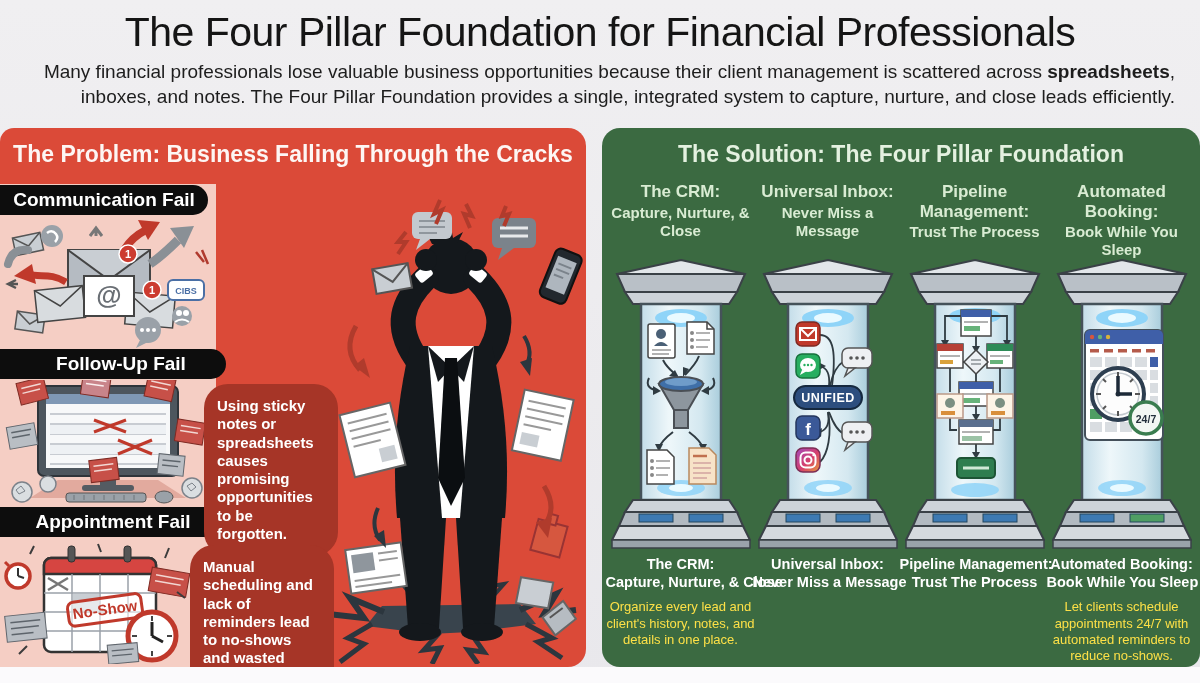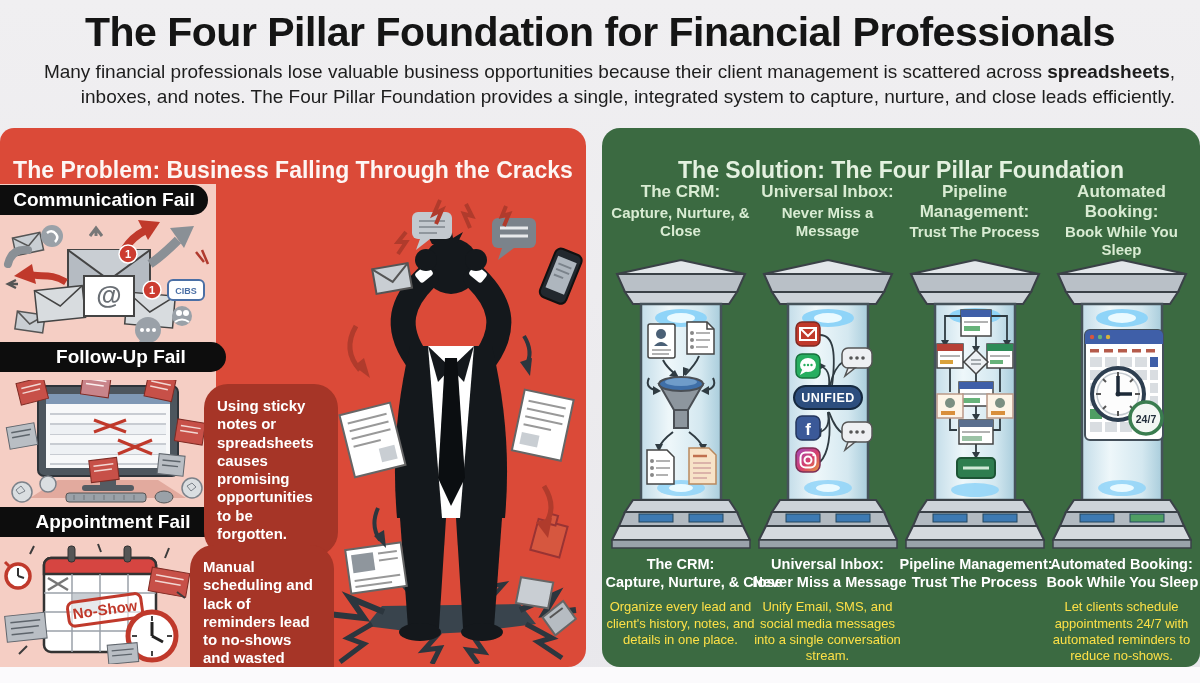--- a/index.html
+++ b/index.html
@@ -2,41 +2,41 @@
 <html><head>
 <meta charset="utf-8">
 <style>
   * { margin:0; padding:0; box-sizing:border-box; }
   body { font-family:"Liberation Sans", sans-serif; background:#e8e7ea; }
   .stage { position:relative; width:1200px; height:683px; overflow:hidden;
            background:linear-gradient(#f0eff1,#e9e8ec); }
 
   
   .hdr { position:absolute; left:0; top:0; width:1200px; height:118px; text-align:center; }
-  .hdr h1 { margin-top:9px; font-size:41px; font-weight:700; letter-spacing:-0.5px; color:#151515; }
+  .hdr h1 { margin-top:9px; font-size:41px; font-weight:400; letter-spacing:-0.5px; color:#151515; }
   .hdr .sub { margin:4px auto 0; max-width:1150px; font-size:19px; font-weight:500;
               color:#1d1d1d; line-height:1.3;text-align:right; }
   .hdr .sub b { font-weight:800; }
 
   
   .panel { position:absolute; top:128px; height:539px; border-radius:18px; overflow:hidden; }
   .problem { left:0; width:586px; background:#db4a38; border-top-left-radius:14px; border-bottom-left-radius:0; }
   .solution { left:602px; width:598px; background:#3b6a41; border-bottom-right-radius:14px; }
   .panel h2 { position:absolute; top:13px; left:0; width:100%; text-align:center;
-              font-size:23px; font-weight:800;margin-top:16px; }
+              font-size:23px; font-weight:800; }
   .problem h2 { color:#fdf6f4; }
   .solution h2 { color:#e4f1e0; }
 
   
   .pinkcol { position:absolute; left:0; top:56px; width:216px; height:483px; background:#f5cec4; }
   .pill { position:absolute; left:0; height:30px; background:#0d0d0d; color:#fff;
           border-radius:0 16px 16px 0; font-size:19px; font-weight:800;
           display:flex; align-items:center; justify-content:center; z-index:3; }
   .pill1 { top:57px; width:208px; }
-  .pill2 { top:214px; width:226px;padding-left:16px; }
+  .pill2 { top:221px; width:226px;padding-left:16px; }
   .pill3 { top:379px; width:226px; }
   .ill { position:absolute; left:0; z-index:2; }
   .bubble { position:absolute; background:#a63527; color:#ffffff; border-radius:24px;
             font-size:15px; font-weight:600; line-height:1.22; padding:13px 13px;
             z-index:4; }
   .b1 { left:204px; top:100px; width:122px; }
   .b2 { left:204px; top:256px; width:134px; }
   .b3 { left:190px; top:417px; width:144px; }
   .man { position:absolute; left:320px; top:58px; z-index:1; }
 
@@ -629,21 +629,20 @@
             <polygon points="14,254 126,254 132,268 8,268" fill="#b2bac1" stroke="#3a4147" stroke-width="2"></polygon>
             <rect x="28" y="256" width="34" height="8" fill="#3d7ab3" stroke="#23465f"></rect>
             <rect x="78" y="256" width="34" height="8" fill="#3d7ab3" stroke="#23465f"></rect>
             <polygon points="8,268 132,268 139,282 1,282" fill="#d5dade" stroke="#3a4147" stroke-width="2"></polygon>
             <rect x="1" y="282" width="138" height="8" fill="#9aa3ab" stroke="#3a4147" stroke-width="1.5"></rect>
           </g>
         </svg>
         <div class="caption">
           <div class="c1">Universal Inbox:</div>
           <div class="c2">Never Miss a Message</div>
-          <div class="body">Unify Email, SMS, and social media messages into a single conversation stream.</div>
         </div>
       </div>
 
       <div class="pcol">
         <div class="ptitle">
           <div class="t1">Pipeline Management:</div>
           <div class="t2">Trust The Process</div>
         </div>
         <svg width="140" height="292" viewBox="0 0 140 292">
           <g>

